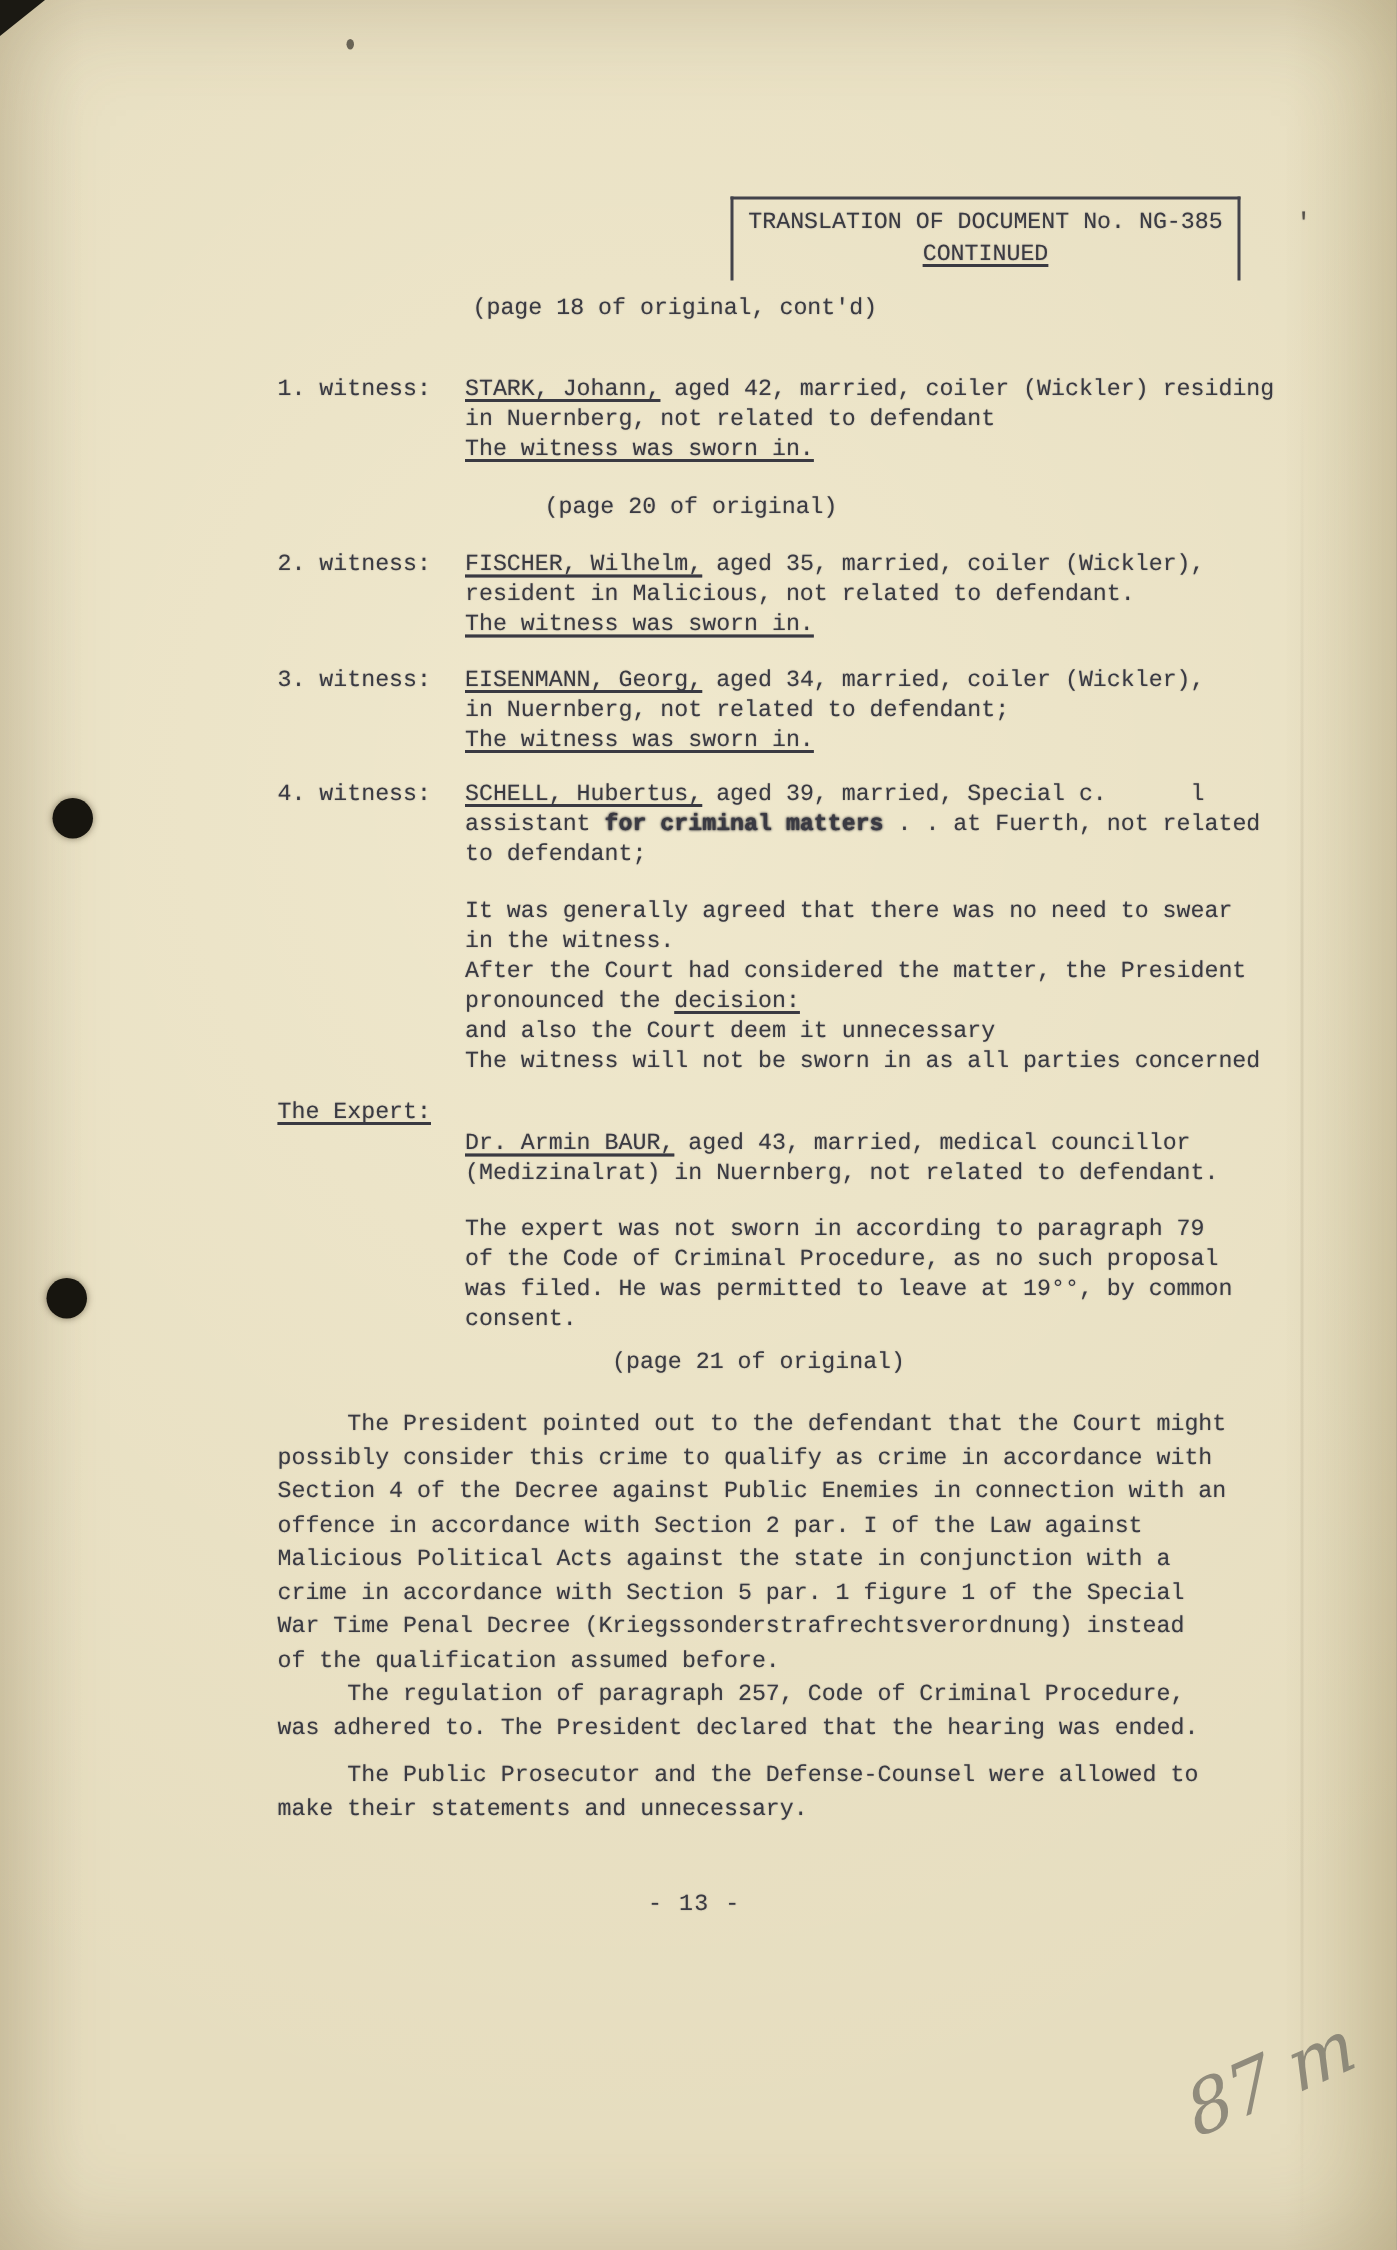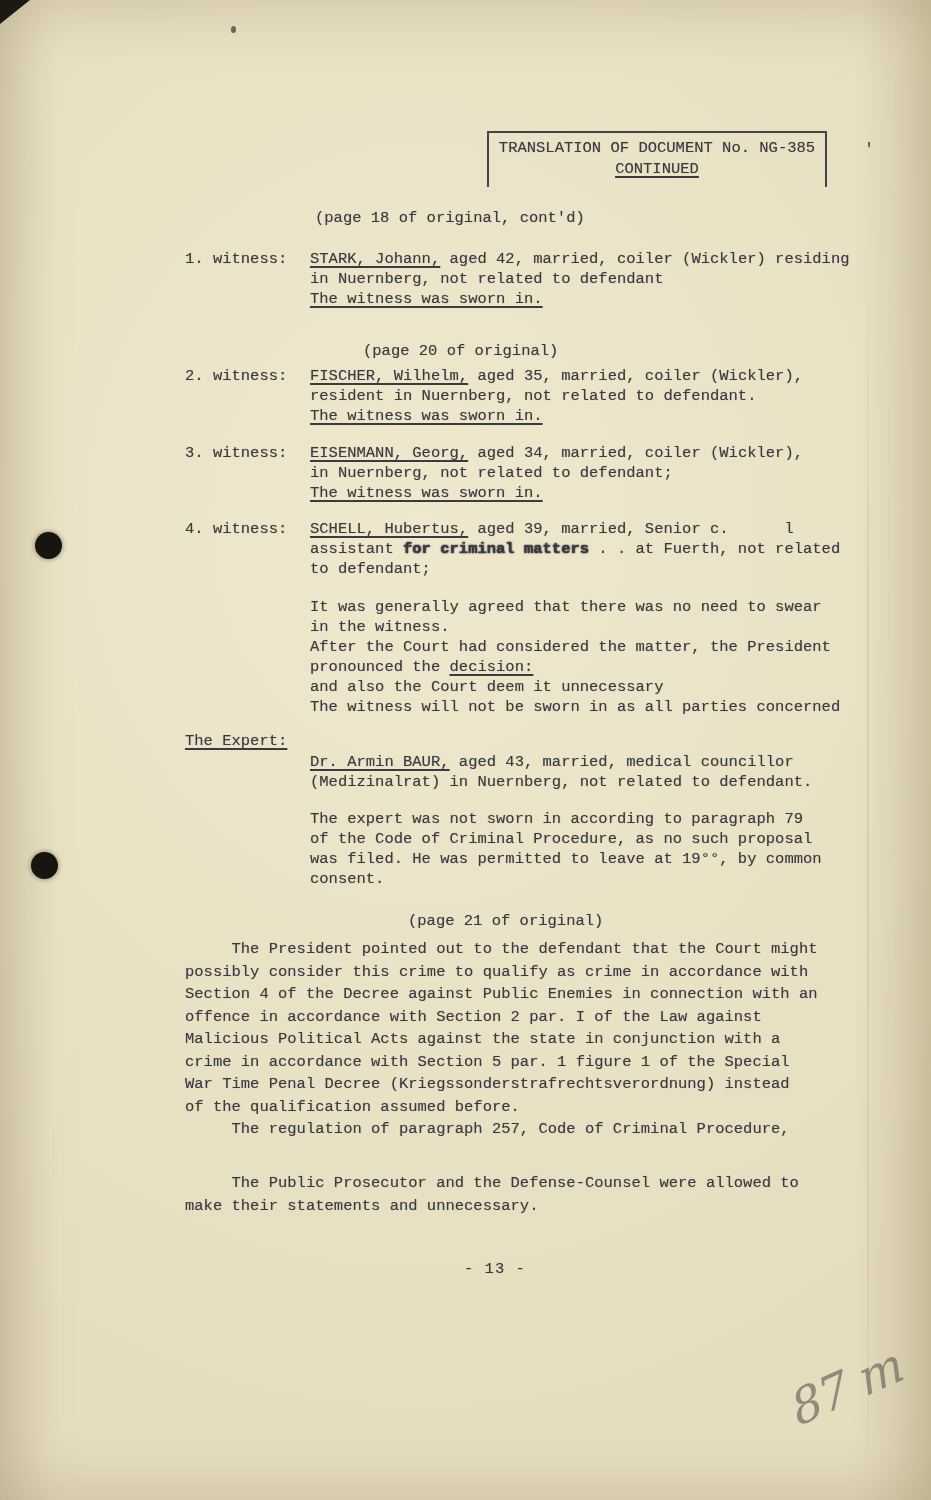--- a/index.html
+++ b/index.html
@@ -30,38 +30,38 @@
   .hole1 { left:35px; top:532px; }
   .hole2 { left:31px; top:852px; }
   .crease { position:absolute; left:867px; top:260px; width:2px; height:1240px;
     background:linear-gradient(180deg, rgba(90,75,45,0), rgba(90,75,45,.10) 30%, rgba(90,75,45,.08) 80%, rgba(90,75,45,0)); }
 
   .header-box { position:absolute; left:487px; top:131px; width:340px;
     padding:5px 0 7px; border:2px solid #43434b; border-bottom:none; text-align:center; }
   .hline { line-height:21px; white-space:pre; }
   .tick { position:absolute; left:864px; top:140px; color:#55514a; font-size:17px; }
 
-  .note { position:absolute; white-space:pre;margin-top:13px; }
+  .note { position:absolute; white-space:pre; }
   .note18 { left:315px; top:196px; }
   .note20 { left:363px; top:329px; }
   .note21 { left:408px; top:899px; }
 
   .entry { position:absolute; left:185px; width:706px; }
   .elabel { position:absolute; left:0; top:0; white-space:pre; line-height:20px; }
   .ebody { margin-left:125px; }
 
   .block { position:absolute; }
   .smudge { font-weight:bold; text-shadow:0 0 2px rgba(35,35,45,.95), 0 0 1px rgba(35,35,45,.9); }
 
   .expert-label { position:absolute; left:185px; top:732px; white-space:pre; }
 
   .para { left:185px; width:690px; }
   .para .tline { line-height:22.5px; }
 
-  .pagenum { position:absolute; left:464px; top:1260px; white-space:pre; letter-spacing:1px; }
+  .pagenum { position:absolute; left:432px; top:1260px; white-space:pre; letter-spacing:1px; }
 
   .handwriting { position:absolute; left:788px; top:1358px;
     font-family:"DejaVu Serif",serif; font-style:italic;
     font-size:48px; color:rgba(128,124,112,.85);
     transform:rotate(-24deg) skewX(-6deg); text-shadow:none; letter-spacing:-1px; }
 </style>
 </head>
 <body>
 
 <div class="page">
@@ -88,38 +88,38 @@
       <div class="tline u">The witness was sworn in.</div>
     </div>
   </div>
 
   <div class="note note20">(page 20 of original)</div>
 
   <div class="entry" style="top:366px">
     <span class="elabel">2. witness:</span>
     <div class="ebody">
       <div class="tline"><span class="u">FISCHER, Wilhelm,</span><span> aged 35, married, coiler (Wickler),</span></div>
-      <div class="tline">resident in Nuernberg, not related to defendant.</div>
+      <div class="tline">resident in Malicious, not related to defendant.</div>
       <div class="tline u">The witness was sworn in.</div>
     </div>
   </div>
 
   <div class="entry" style="top:443px">
     <span class="elabel">3. witness:</span>
     <div class="ebody">
       <div class="tline"><span class="u">EISENMANN, Georg,</span><span> aged 34, married, coiler (Wickler),</span></div>
       <div class="tline">in Nuernberg, not related to defendant;</div>
       <div class="tline u">The witness was sworn in.</div>
     </div>
   </div>
 
   <div class="entry" style="top:519px">
     <span class="elabel">4. witness:</span>
     <div class="ebody">
-      <div class="tline"><span class="u">SCHELL, Hubertus,</span><span> aged 39, married, Senior c.      l</span></div>
+      <div class="tline"><span class="u">SCHELL, Hubertus,</span><span> aged 39, married, Special c.      l</span></div>
       <div class="tline"><span>assistant </span><span class="smudge">for criminal matters</span><span> . . at Fuerth, not related</span></div>
       <div class="tline">to defendant;</div>
     </div>
   </div>
 
   <div class="block" style="top:597px;left:310px">
     <div>
         <div class="tline">It was generally agreed that there was no need to swear</div>
         <div class="tline">in the witness.</div>
         <div class="tline">After the Court had considered the matter, the President</div>
@@ -152,20 +152,21 @@
       <div class="tline">possibly consider this crime to qualify as crime in accordance with</div>
       <div class="tline">Section 4 of the Decree against Public Enemies in connection with an</div>
       <div class="tline">offence in accordance with Section 2 par. I of the Law against</div>
       <div class="tline">Malicious Political Acts against the state in conjunction with a</div>
       <div class="tline">crime in accordance with Section 5 par. 1 figure 1 of the Special</div>
       <div class="tline">War Time Penal Decree (Kriegssonderstrafrechtsverordnung) instead</div>
       <div class="tline">of the qualification assumed before.</div>
     </div>
   <div class="block para" style="top:1118px">
       <div class="tline">     The regulation of paragraph 257, Code of Criminal Procedure,</div>
+      <div class="tline">was adhered to. The President declared that the hearing was ended.</div>
     </div>
   <div class="block para" style="top:1172px">
       <div class="tline">     The Public Prosecutor and the Defense-Counsel were allowed to</div>
       <div class="tline">make their statements and unnecessary.</div>
     </div>
 
   <div class="pagenum">- 13 -</div>
 
   <div class="handwriting">87 m</div>
 

